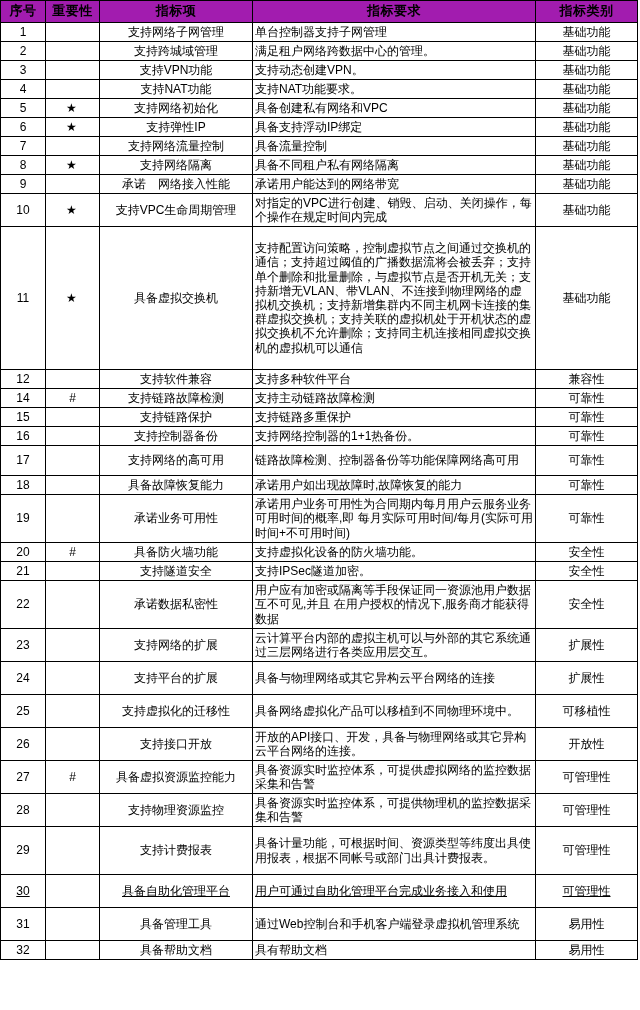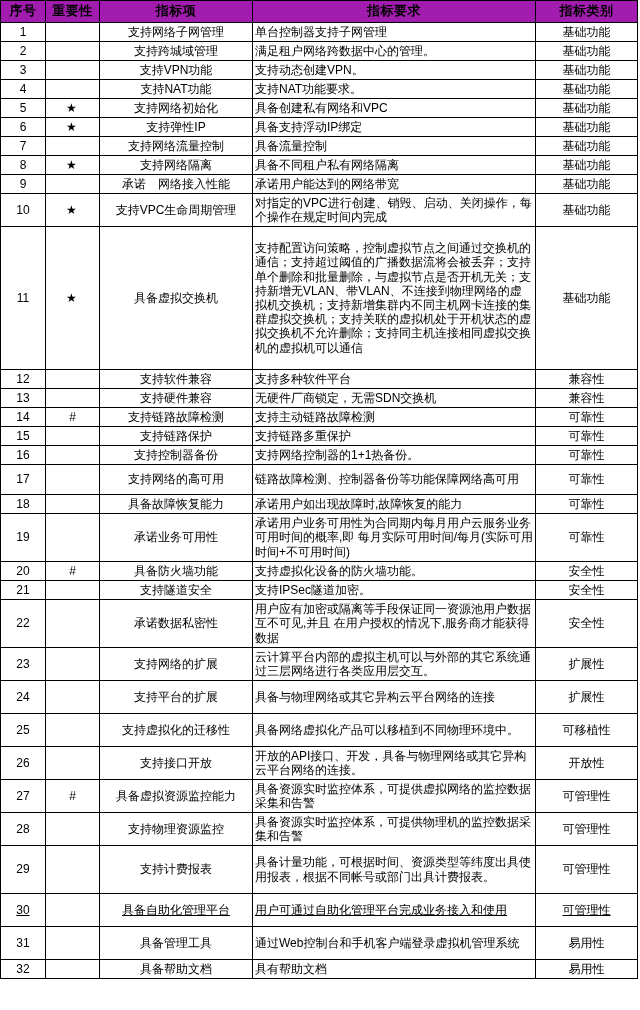--- a/index.html
+++ b/index.html
@@ -175,27 +175,20 @@
           <td class="cat">基础功能</td>
         </tr>
         <tr style="height: 19px;">
           <td class="no">12</td>
           <td class="imp"></td>
           <td class="item">支持软件兼容</td>
           <td class="req">支持多种软件平台</td>
           <td class="cat">兼容性</td>
         </tr>
         <tr style="height: 19px;">
-          <td class="no">13</td>
-          <td class="imp"></td>
-          <td class="item">支持硬件兼容</td>
-          <td class="req">无硬件厂商锁定，无需SDN交换机</td>
-          <td class="cat">兼容性</td>
-        </tr>
-        <tr style="height: 19px;">
           <td class="no">14</td>
           <td class="imp">#</td>
           <td class="item">支持链路故障检测</td>
           <td class="req">支持主动链路故障检测</td>
           <td class="cat">可靠性</td>
         </tr>
         <tr style="height: 19px;">
           <td class="no">15</td>
           <td class="imp"></td>
           <td class="item">支持链路保护</td>

